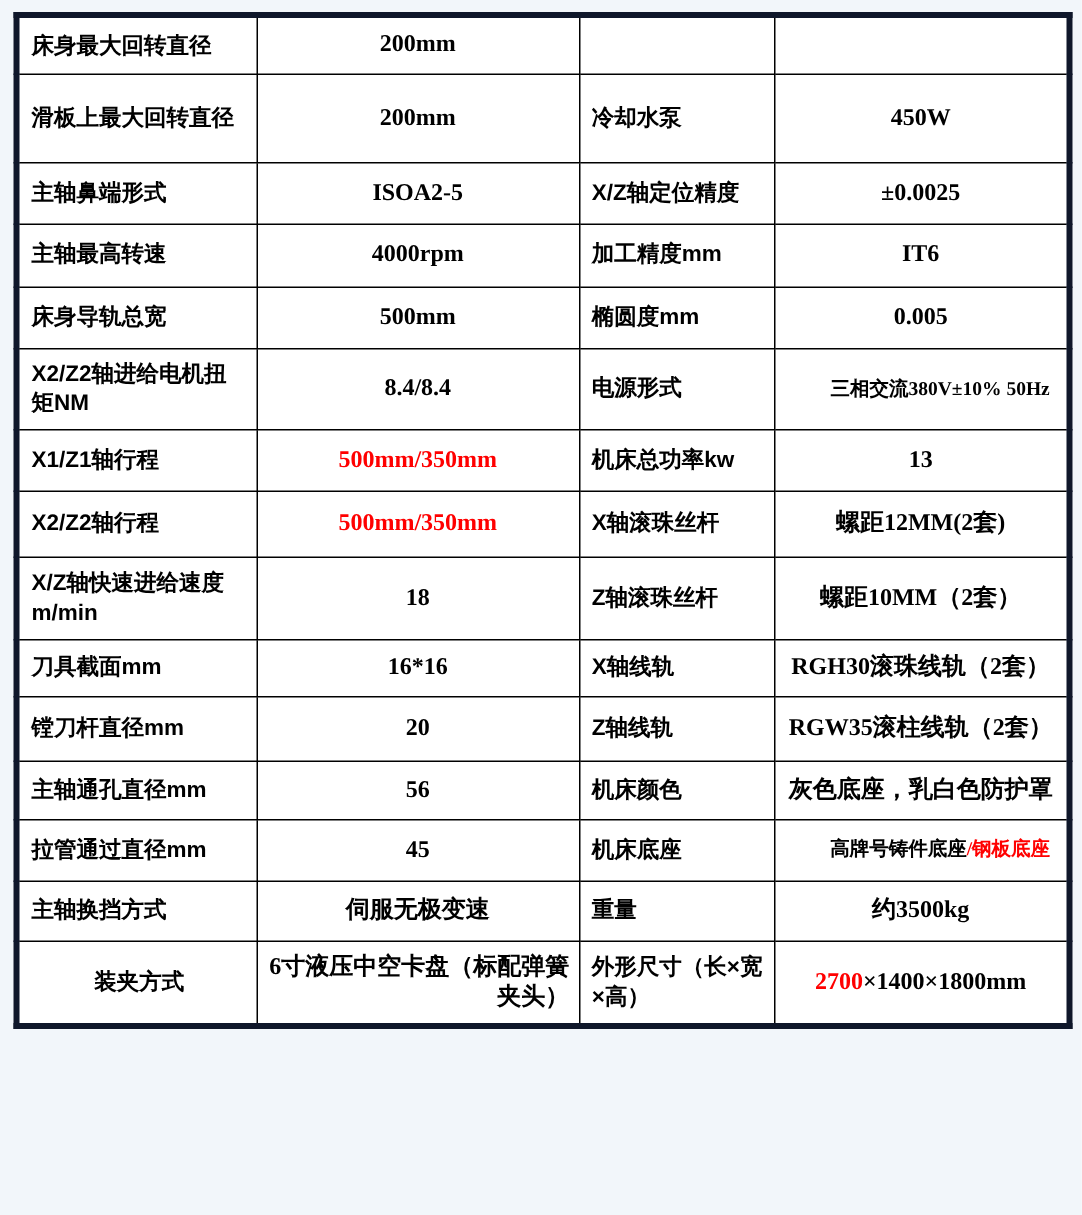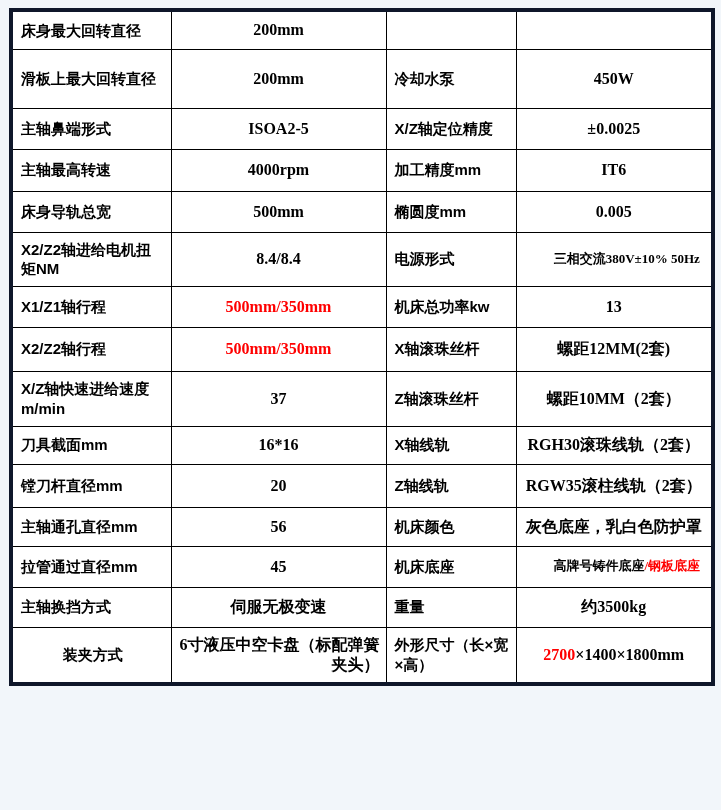--- a/index.html
+++ b/index.html
@@ -100,21 +100,21 @@
         <td class="value"><span>13</span></td>
       </tr>
       <tr style="height: 44px;">
         <td class="label"><span>X2/Z2轴行程</span></td>
         <td class="value"><span class="red">500mm/350mm</span></td>
         <td class="label"><span>X轴滚珠丝杆</span></td>
         <td class="value"><span>螺距12MM(2套)</span></td>
       </tr>
       <tr style="height: 55px;">
         <td class="label"><span>X/Z轴快速进给速度m/min</span></td>
-        <td class="value"><span>37</span></td>
+        <td class="value"><span>18</span></td>
         <td class="label"><span>Z轴滚珠丝杆</span></td>
         <td class="value"><span>螺距10MM（2套）</span></td>
       </tr>
       <tr style="height: 38px;">
         <td class="label"><span>刀具截面mm</span></td>
         <td class="value"><span>16*16</span></td>
         <td class="label"><span>X轴线轨</span></td>
         <td class="value"><span>RGH30滚珠线轨（2套）</span></td>
       </tr>
       <tr style="height: 43px;">

